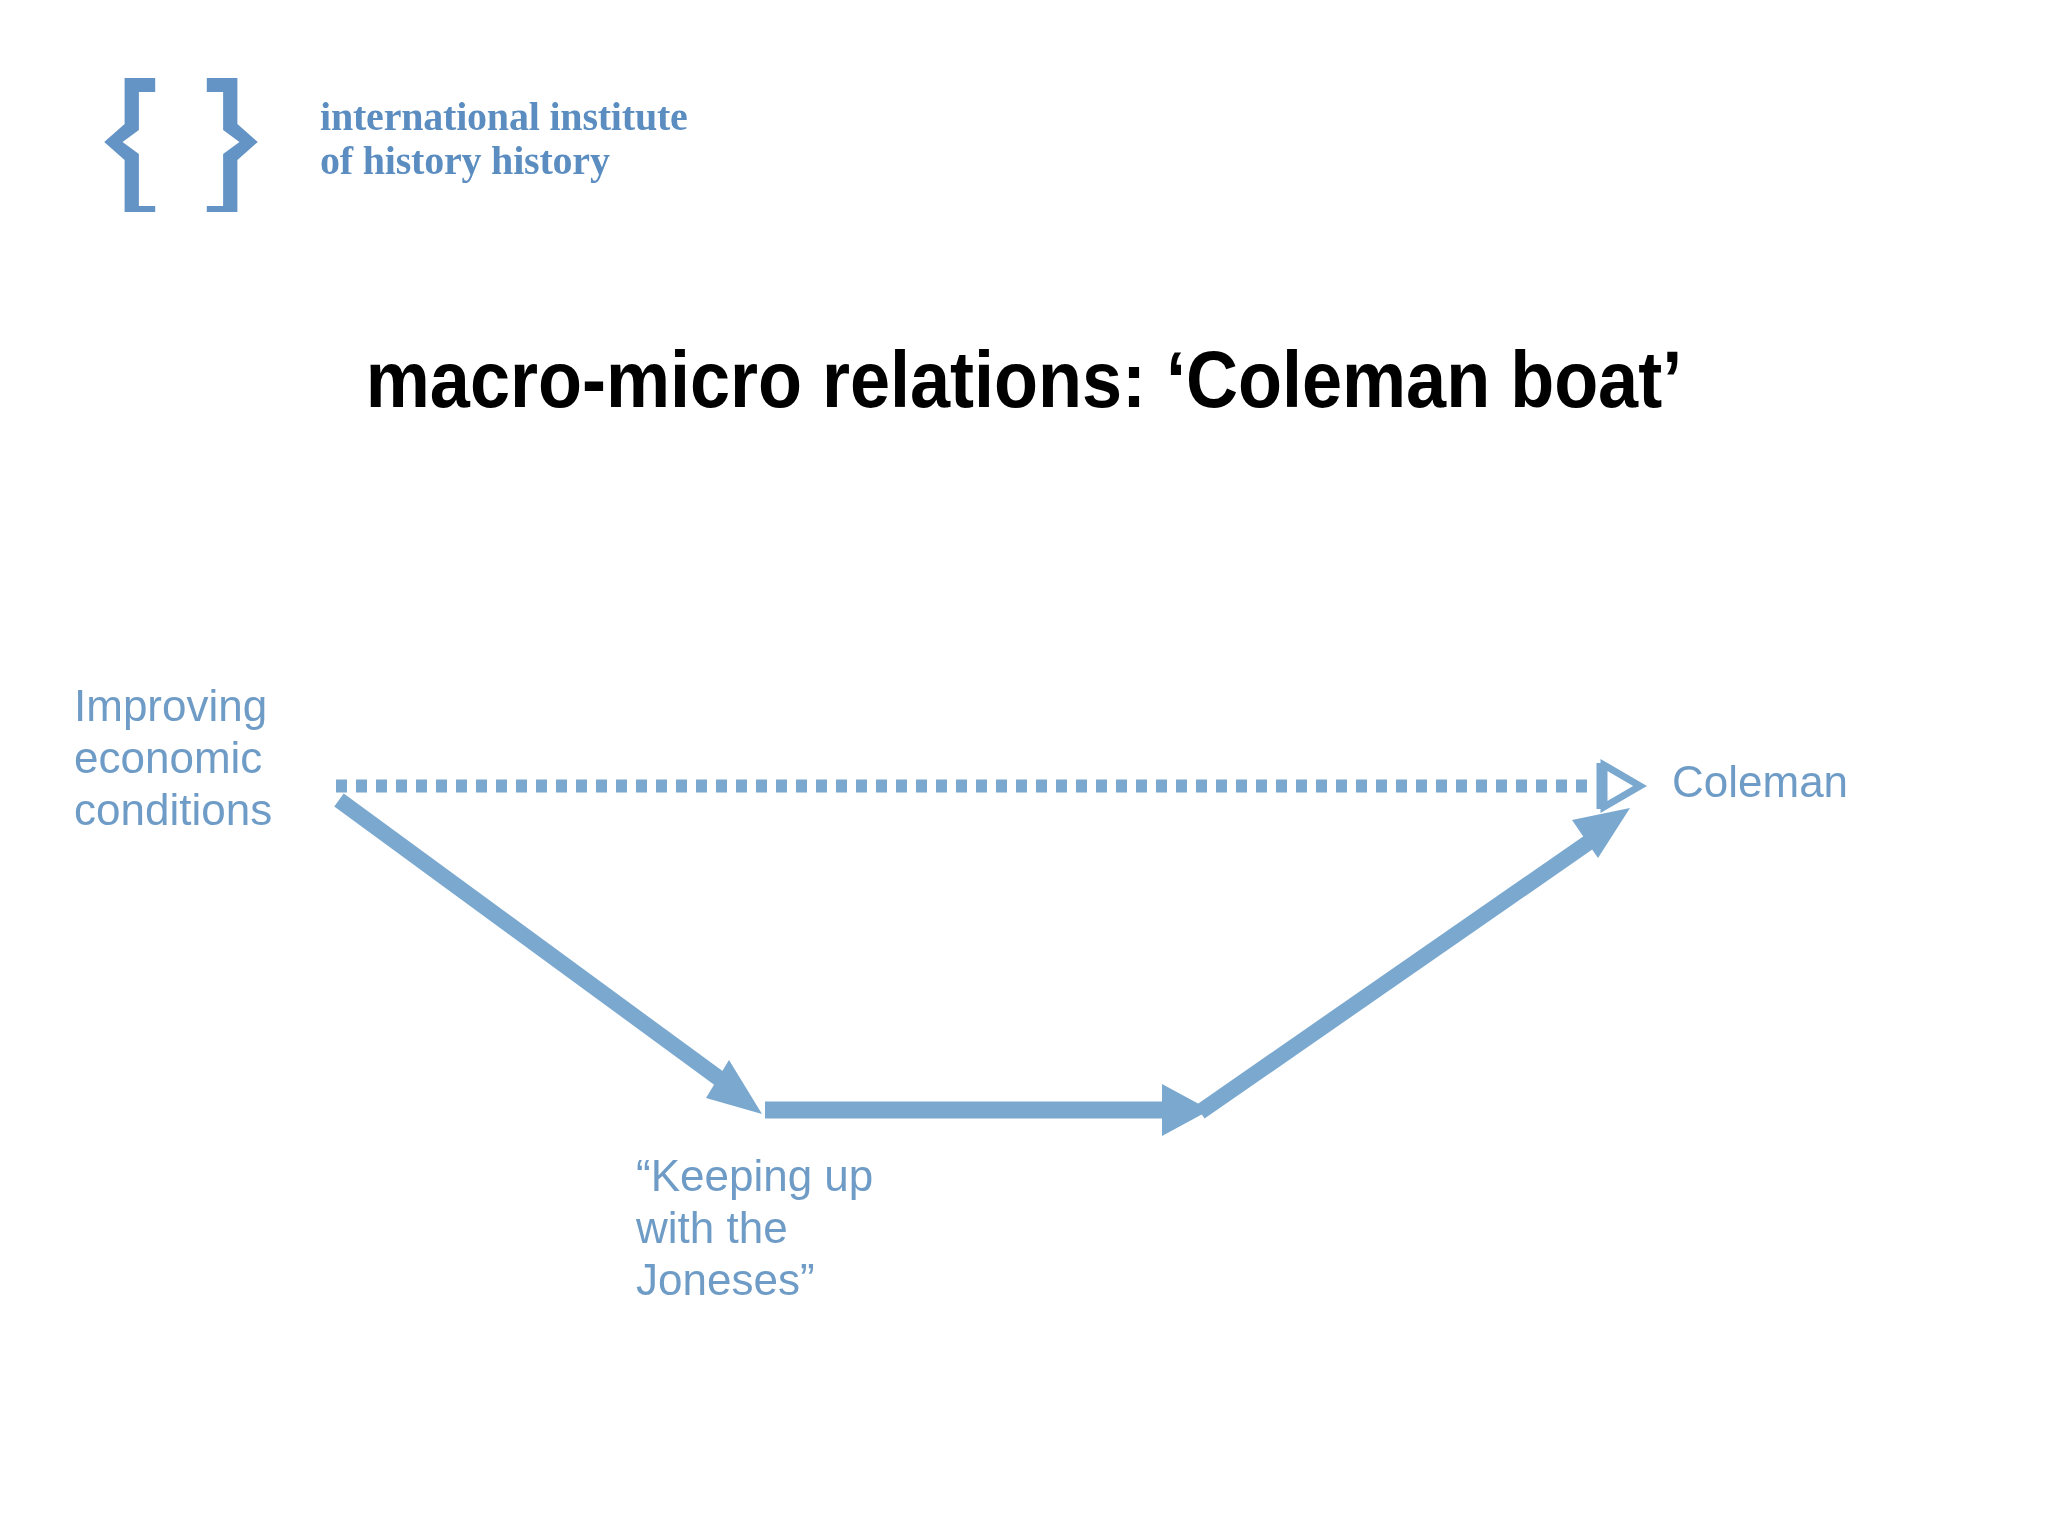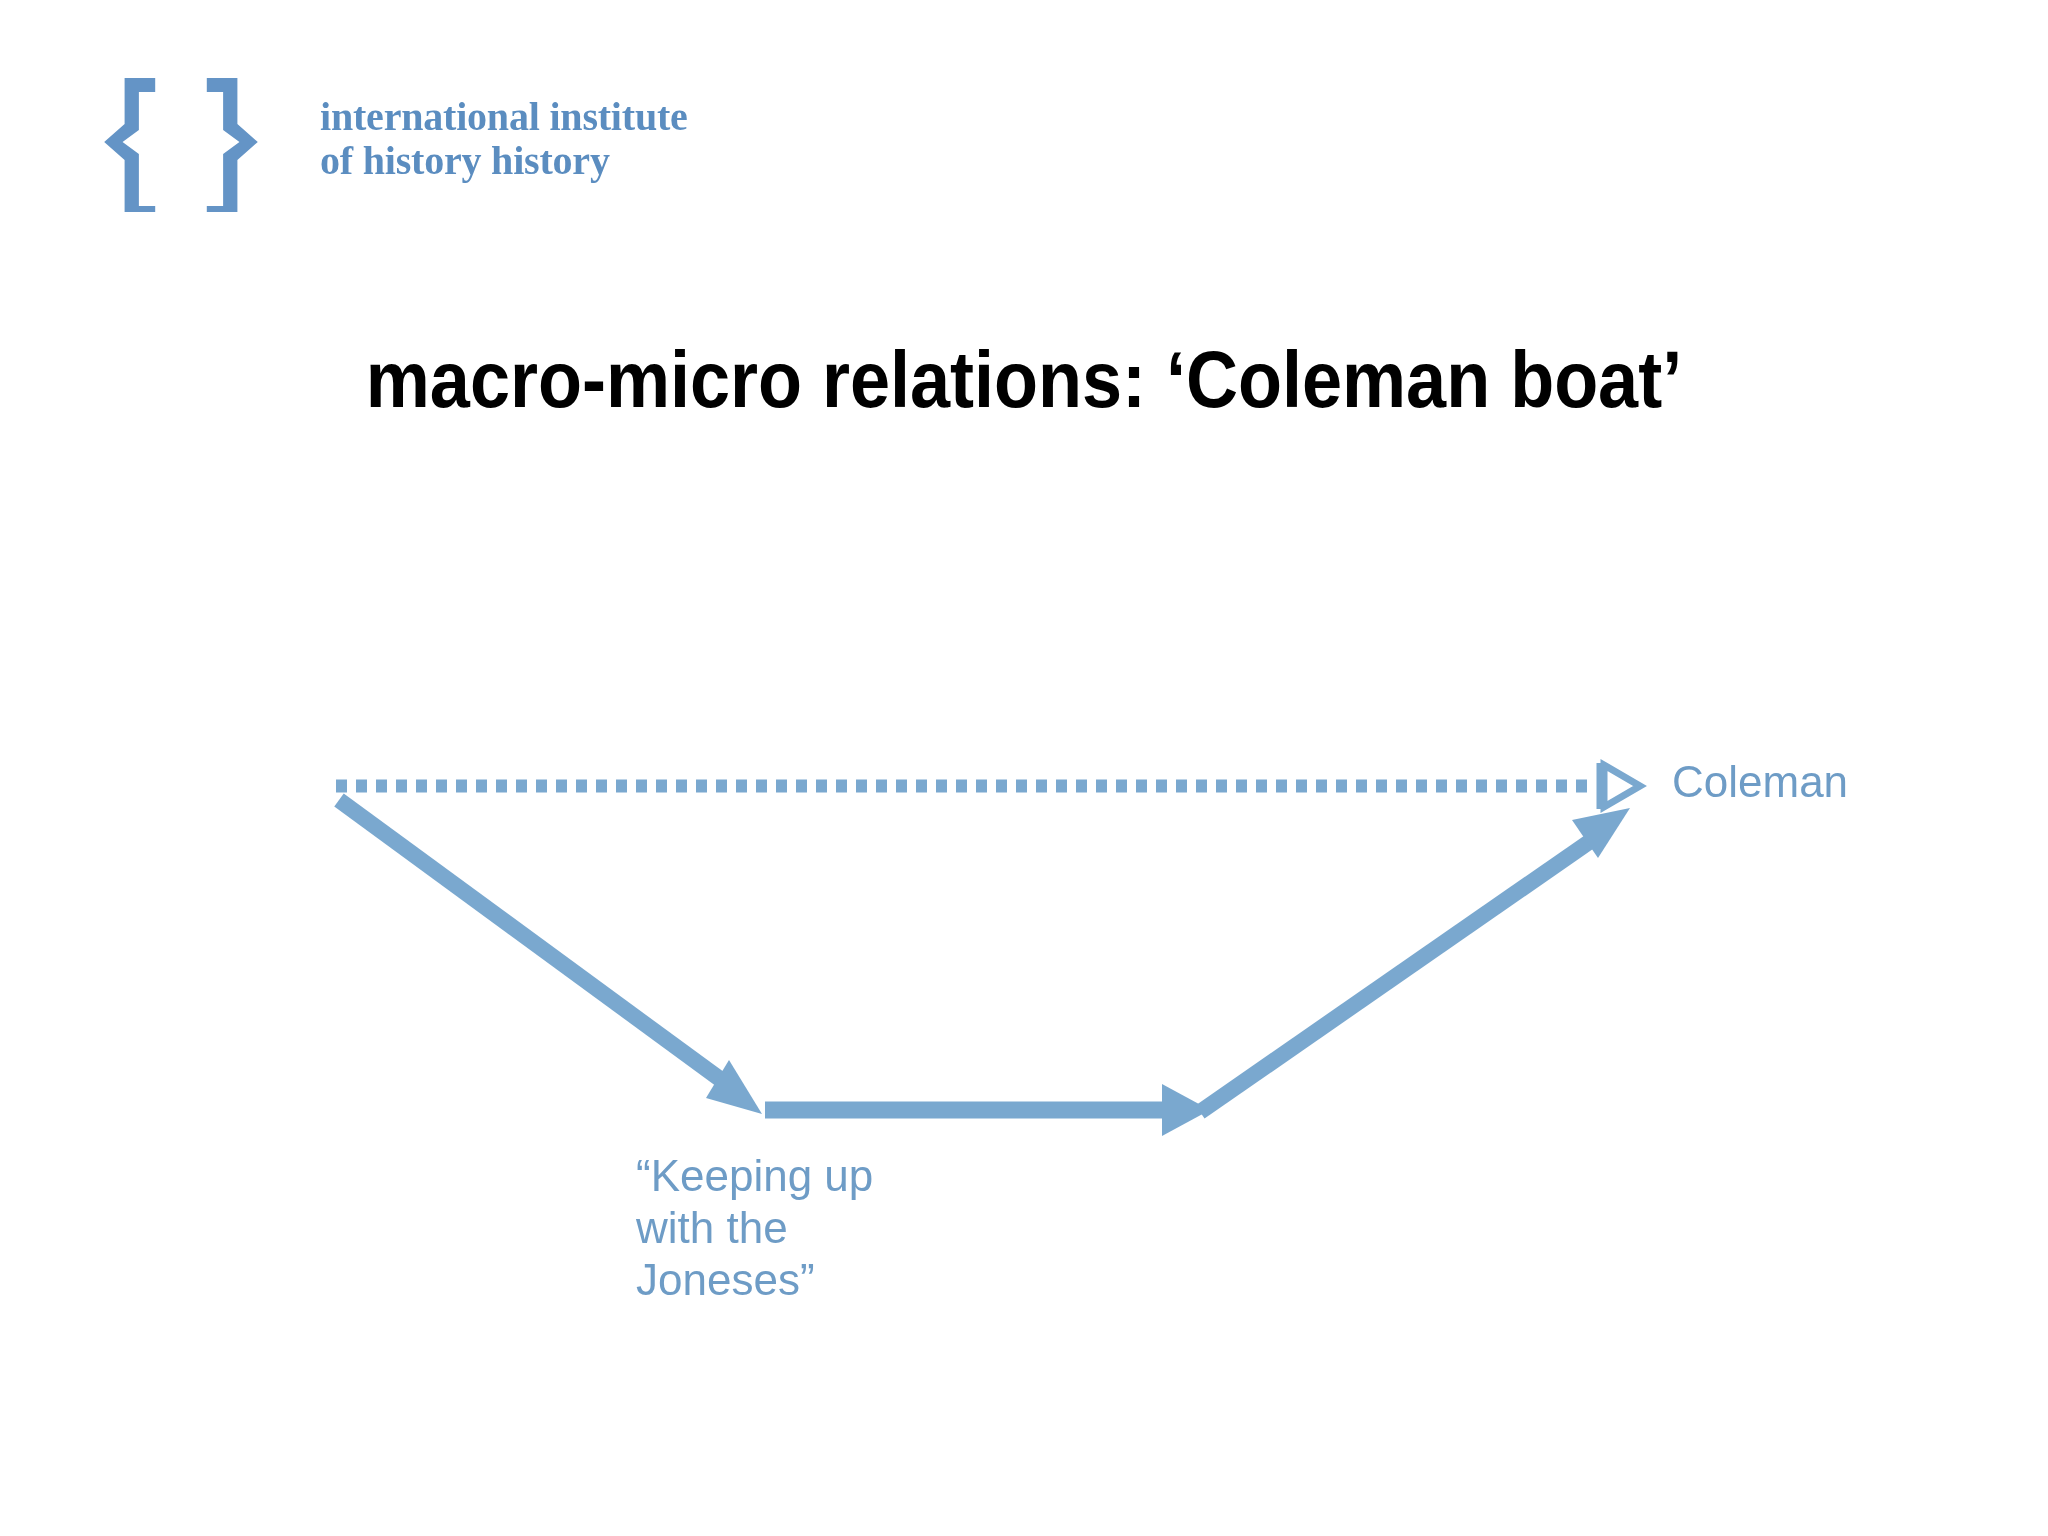--- a/index.html
+++ b/index.html
@@ -172,20 +172,23 @@
         <line x1="765" y1="1110" x2="1168" y2="1110" stroke="#7aa8cf" stroke-width="17" stroke-linecap="butt"></line>
         <path d="M1210 1110 L1162 1084 L1162 1136 Z" fill="#7aa8cf"></path>
       </g>
 
       <g>
         <line x1="1200" y1="1112" x2="1592" y2="840" stroke="#7aa8cf" stroke-width="16" stroke-linecap="butt"></line>
         <path d="M1630 808 L1572 820 L1598 858 Z" fill="#7aa8cf"></path>
       </g>
     </svg>
 
+    <div class="node-label" id="label-macro-cause">Improving
+economic
+conditions</div>
 
     <div class="node-label" id="label-macro-effect">Coleman</div>
 
     <div class="node-label" id="label-micro-cause">“Keeping up
 with the
 Joneses”</div>
 
 
   </div>
 

